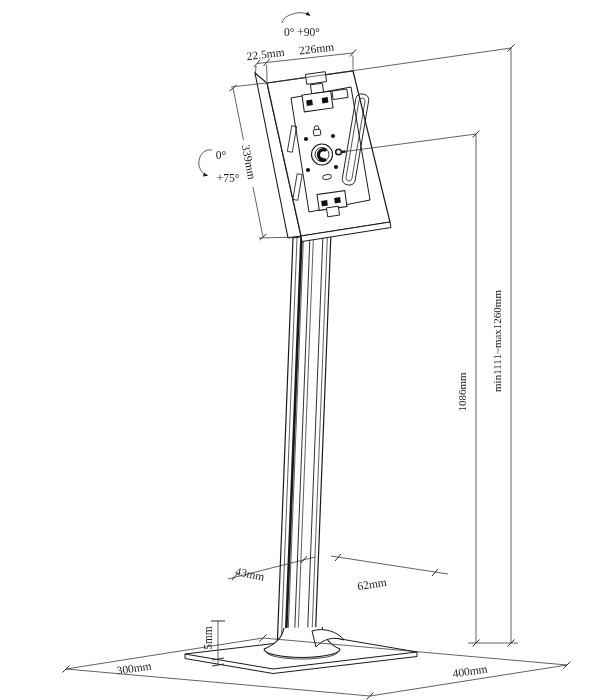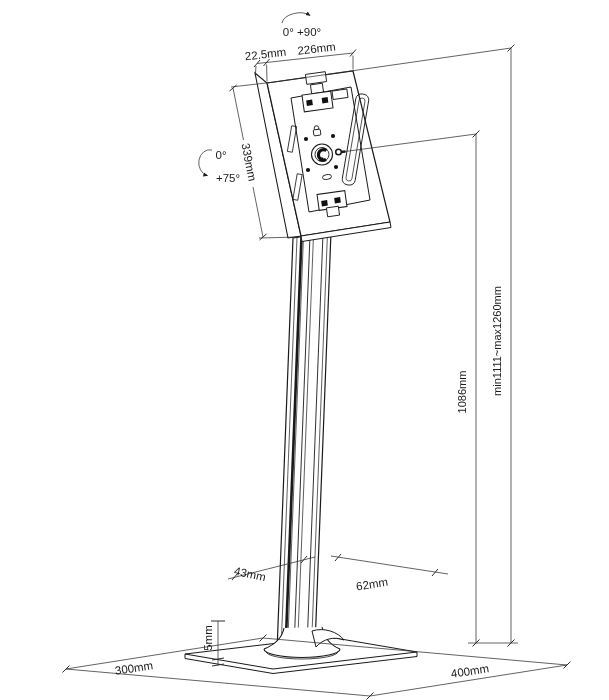--- a/index.html
+++ b/index.html
@@ -1,17 +1,17 @@
 <!DOCTYPE html>
 <html><head>
 <meta charset="utf-8">
 <style>
   html,body{margin:0;padding:0;background:#ffffff;}
   .stage{position:relative;width:609px;height:700px;background:#ffffff;overflow:hidden;
-         font-family:Liberation Sans, sans-serif;}
+         font-family:Liberation Serif, serif;}
   svg{display:block;}
   .dim-text{font-size:11.5px;fill:#1c1c1c;}
   .dim-text-sm{font-size:11px;fill:#1c1c1c;}
   .obj{stroke:#1a1a1a;fill:none;}
   .objw{stroke:#1a1a1a;fill:#ffffff;}
   .dim{stroke:#2f2f2f;stroke-width:0.75;fill:none;}
   .tick{stroke:#2f2f2f;stroke-width:1;}
   .dark{fill:#111111;stroke:none;}
 </style>
 </head>

